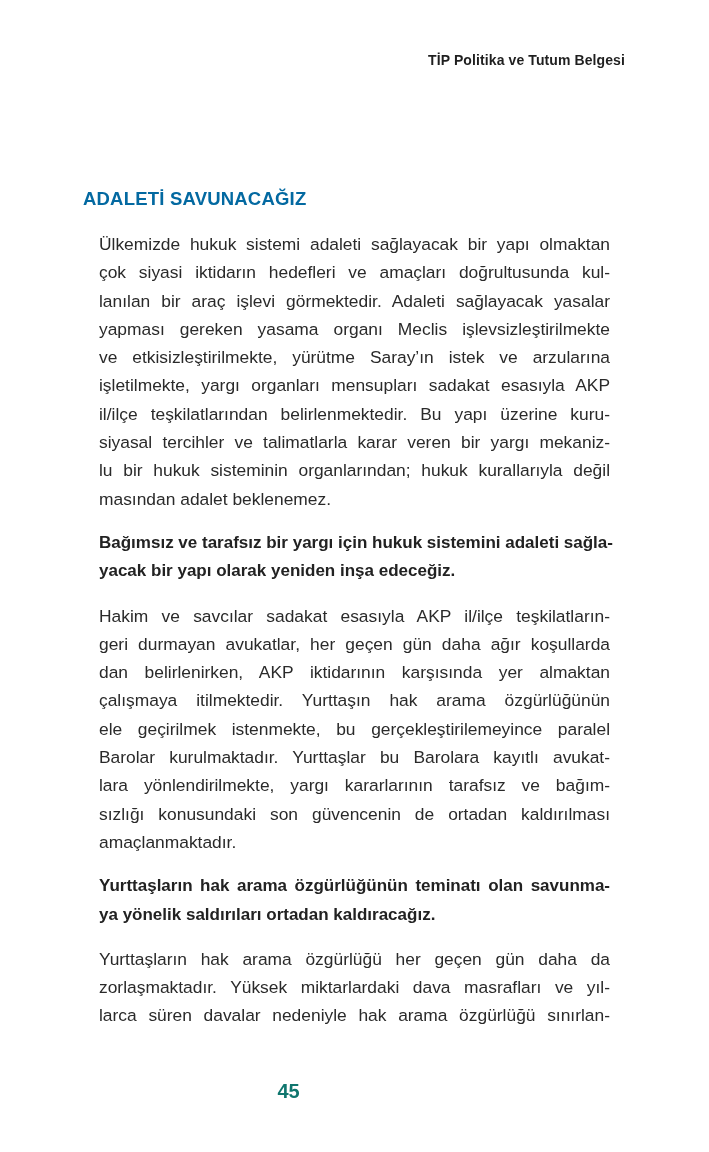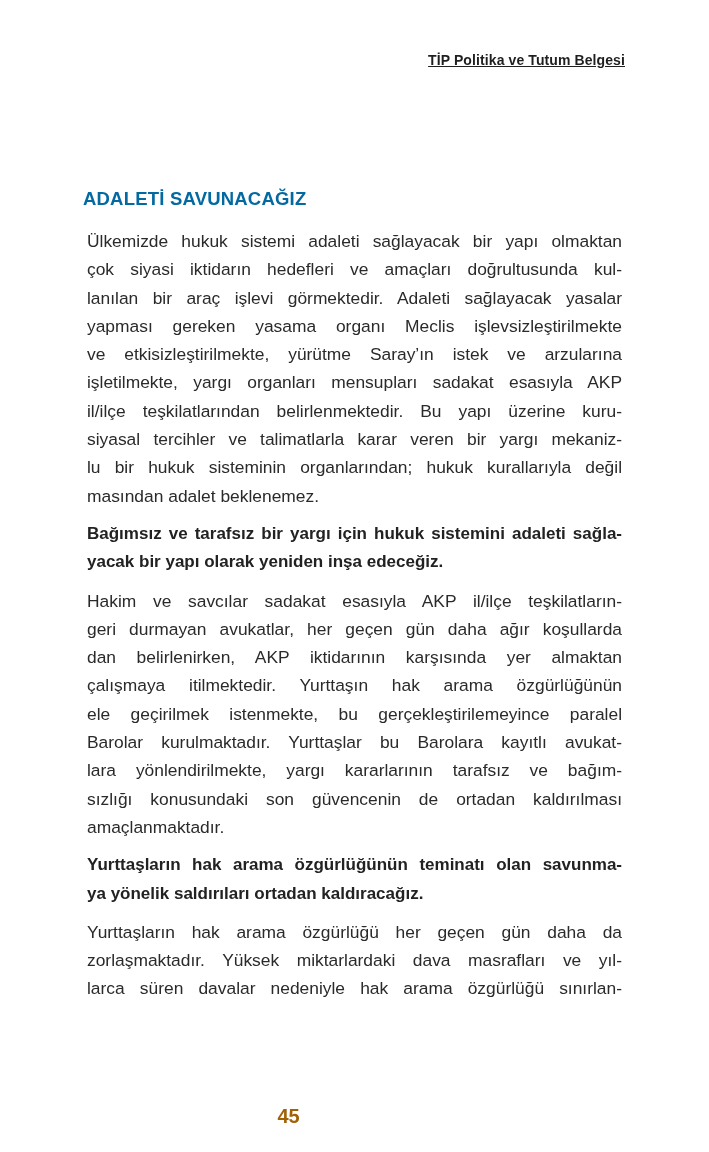--- a/index.html
+++ b/index.html
@@ -1,29 +1,29 @@
 <!DOCTYPE html>
 <html><head>
 <meta charset="utf-8">
 <style>
   html, body { margin: 0; padding: 0; background: #ffffff; }
   body { width: 709px; height: 1152px; position: relative; overflow: hidden;
          font-family: "Liberation Sans", "DejaVu Sans", sans-serif; color: #222222; }
   .running-header { position: absolute; top: 52px; right: 84px; font-size: 14px; font-weight: bold;
-                    color: #1f1f1f; letter-spacing: 0.1px; text-decoration: underline; }
+                    color: #1f1f1f; letter-spacing: 0.1px; }
   .content { position: absolute; left: 83px; top: 184px; width: 543px; }
   .heading { font-size: 18.5px; font-weight: bold; color: #0369a1; margin: 0 0 13px 0; height: 30px; line-height: 30px; letter-spacing: 0.2px; }
-  .para { margin: 4px; }
+  .para { margin: 16px; }
   .line { display: block; font-size: 17.4px; line-height: 28.3px; height: 28.3px; white-space: nowrap;
           text-align: justify; text-align-last: justify; color: #2a2a2a; }
   .line.last { text-align-last: left; }
   .para + .para { margin-top: 10px; }
   .para.italic .line { font-weight: bold; color: #222; font-size: 17px; }
-  .page-number { position: absolute; top: 1105px; left: 0; width: 577px; text-align: center;
-                 font-size: 20px; font-weight: bold; color: #a16207; }
+  .page-number { position: absolute; top: 1080px; left: 0; width: 577px; text-align: center;
+                 font-size: 20px; font-weight: bold; color: #0f766e; }
 </style>
 </head>
 <body>
 
 <div class="running-header">TİP Politika ve Tutum Belgesi</div>
 
 <div class="content">
   <h2 class="heading">ADALETİ SAVUNACAĞIZ</h2>
 
   <div class="para">

